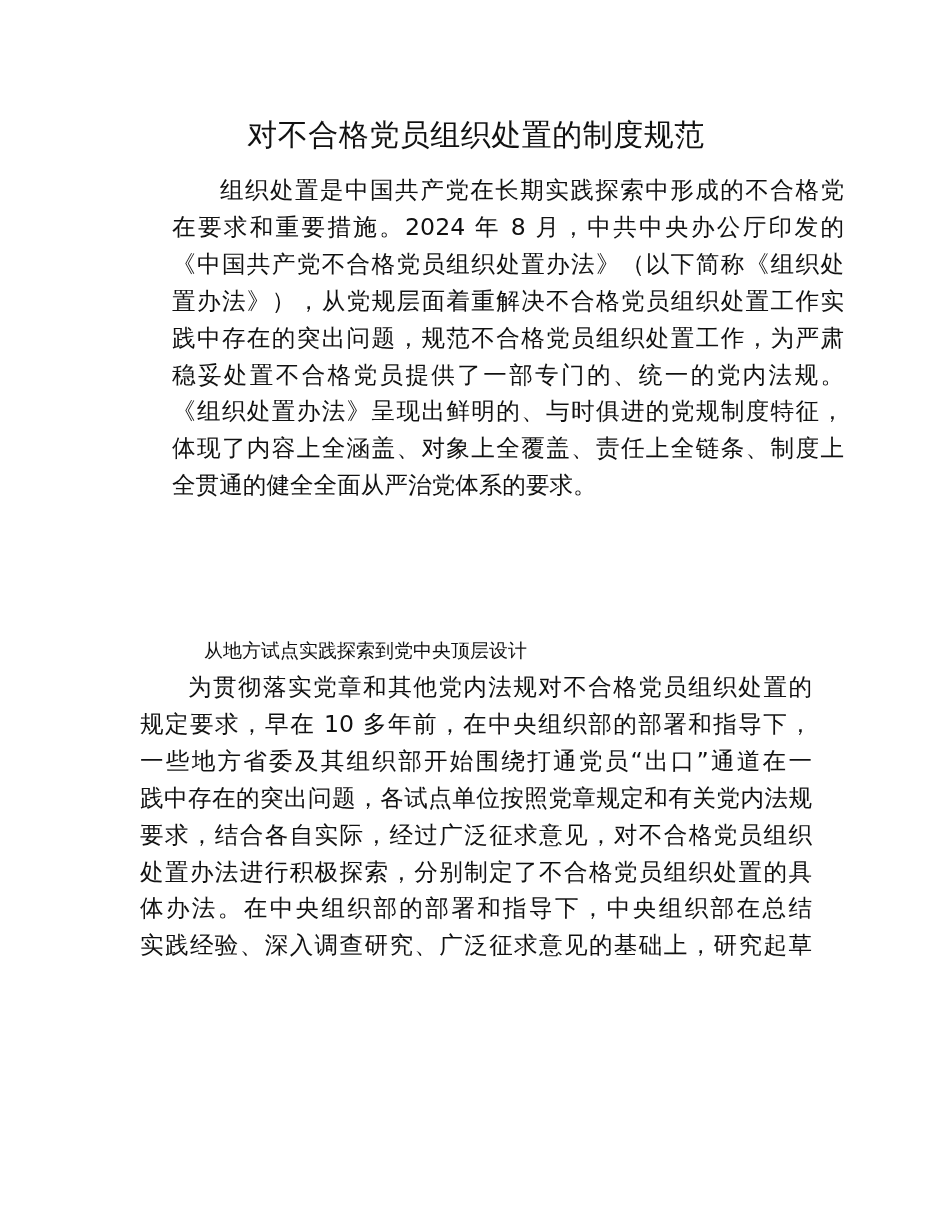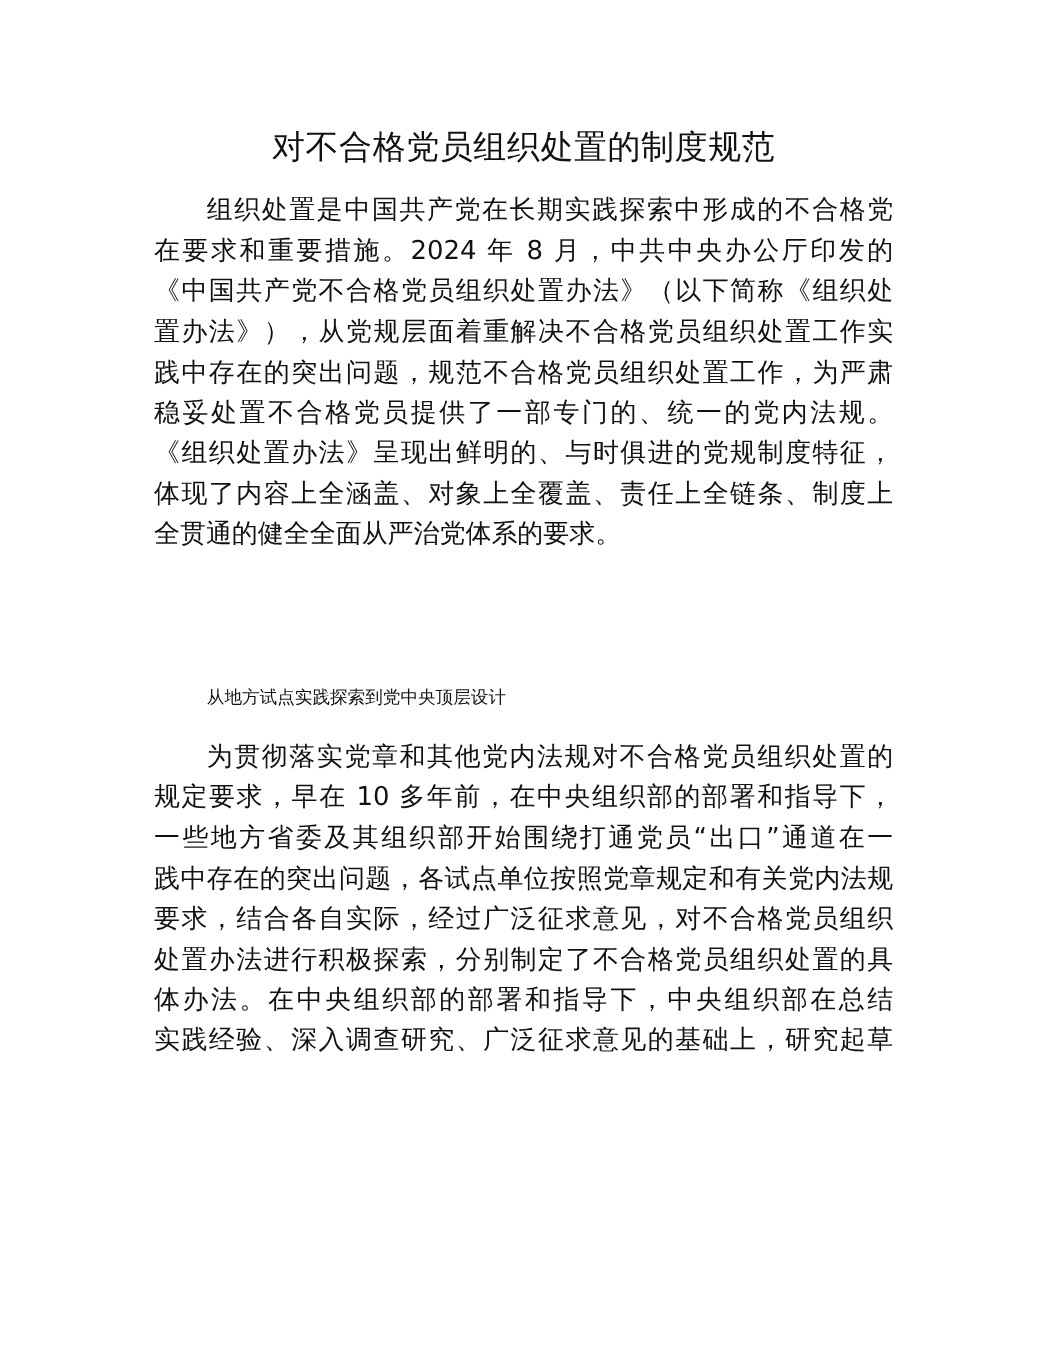--- a/index.html
+++ b/index.html
@@ -3,23 +3,23 @@
 <meta charset="utf-8">
 <style>
   html, body { margin: 0; padding: 0; background: #ffffff; }
   body { width: 950px; height: 1230px; position: relative; overflow: hidden;
          font-family: "DejaVu Sans", "Liberation Sans", sans-serif; color: #111; }
   .page { position: absolute; left: 140px; top: 0; width: 672px; }
   .title { position: absolute; top: 113px; left: 0; width: 672px; text-align: center;
            font-size: 30px; line-height: 44px; letter-spacing: 0.5px; }
   .para { position: absolute; left: 0; width: 672px; font-size: 23.6px; line-height: 36.9px;
           text-align: justify; text-indent: 48px; margin: 0; word-break: break-all; }
-  .p1 { top: 172px; }
-  .heading { position: absolute; left: 0; top: 616px; width: 672px; font-size: 16px;
-             line-height: 36.9px; text-indent: 48px; margin: 0; }
+  .p1 { top: 172px; margin-left: 32px; }
+  .heading { position: absolute; left: 0; top: 616px; width: 672px; font-size: 19px;
+             line-height: 36.9px; text-indent: 48px; margin: 16px; }
   .p2 { top: 669px; }
   .line { display: block; text-align: justify; text-align-last: justify; white-space: nowrap; }
   .line.last { text-align-last: left; }
   .line.indent { padding-left: 48px; }
   .para, .heading { text-indent: 0; }
 </style>
 </head>
 <body>
 
 <div class="page">

